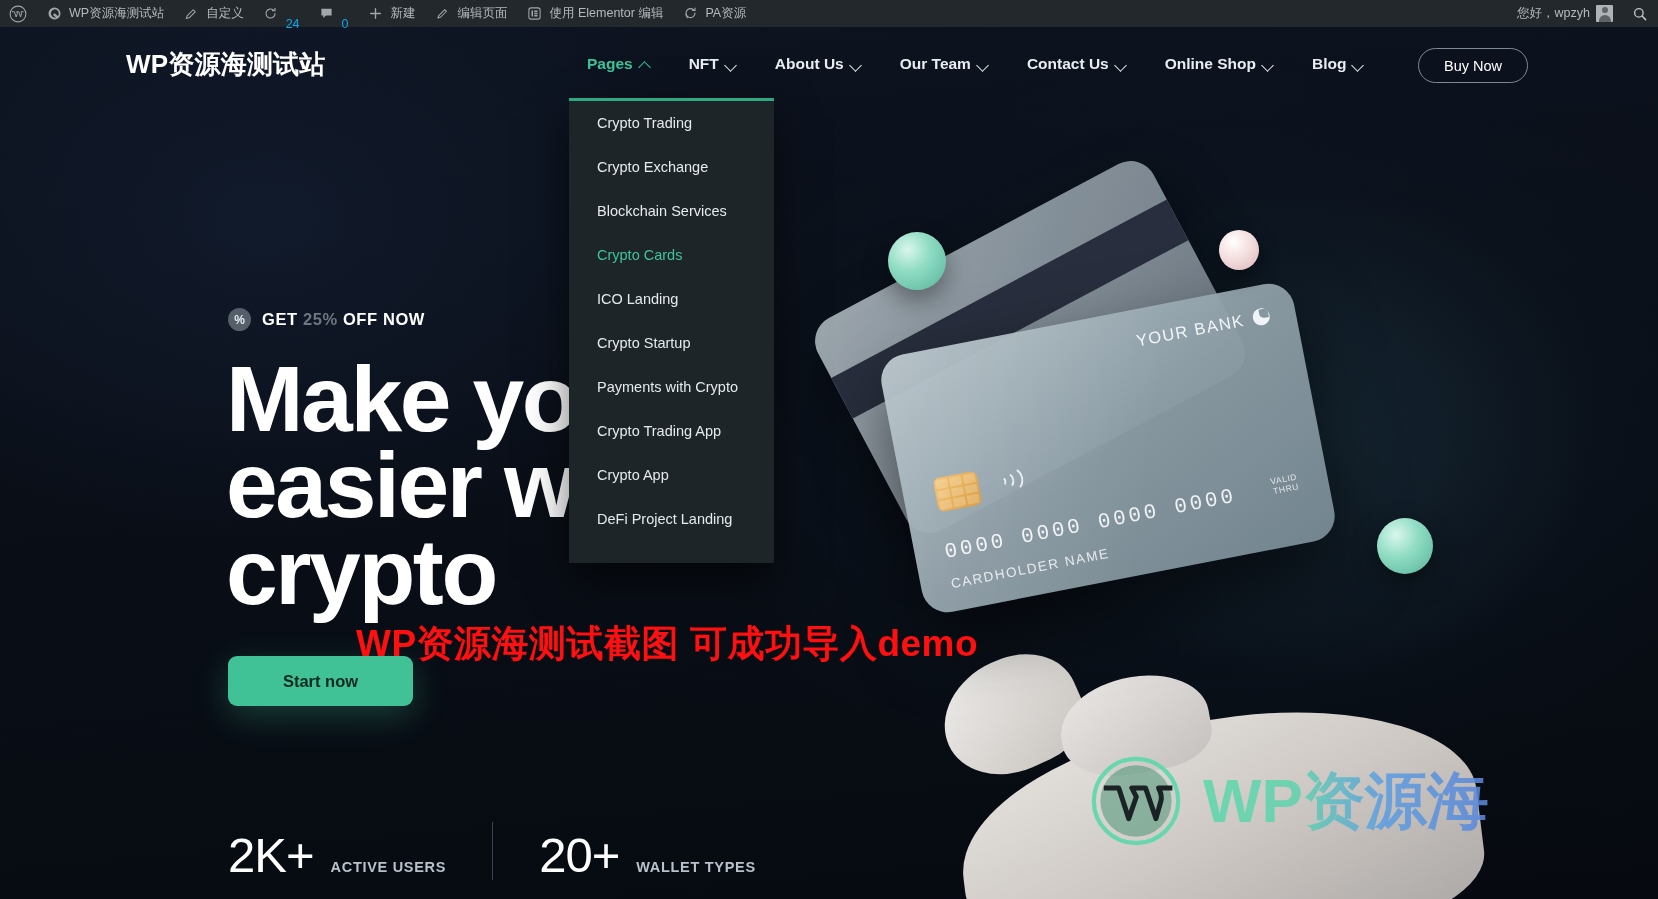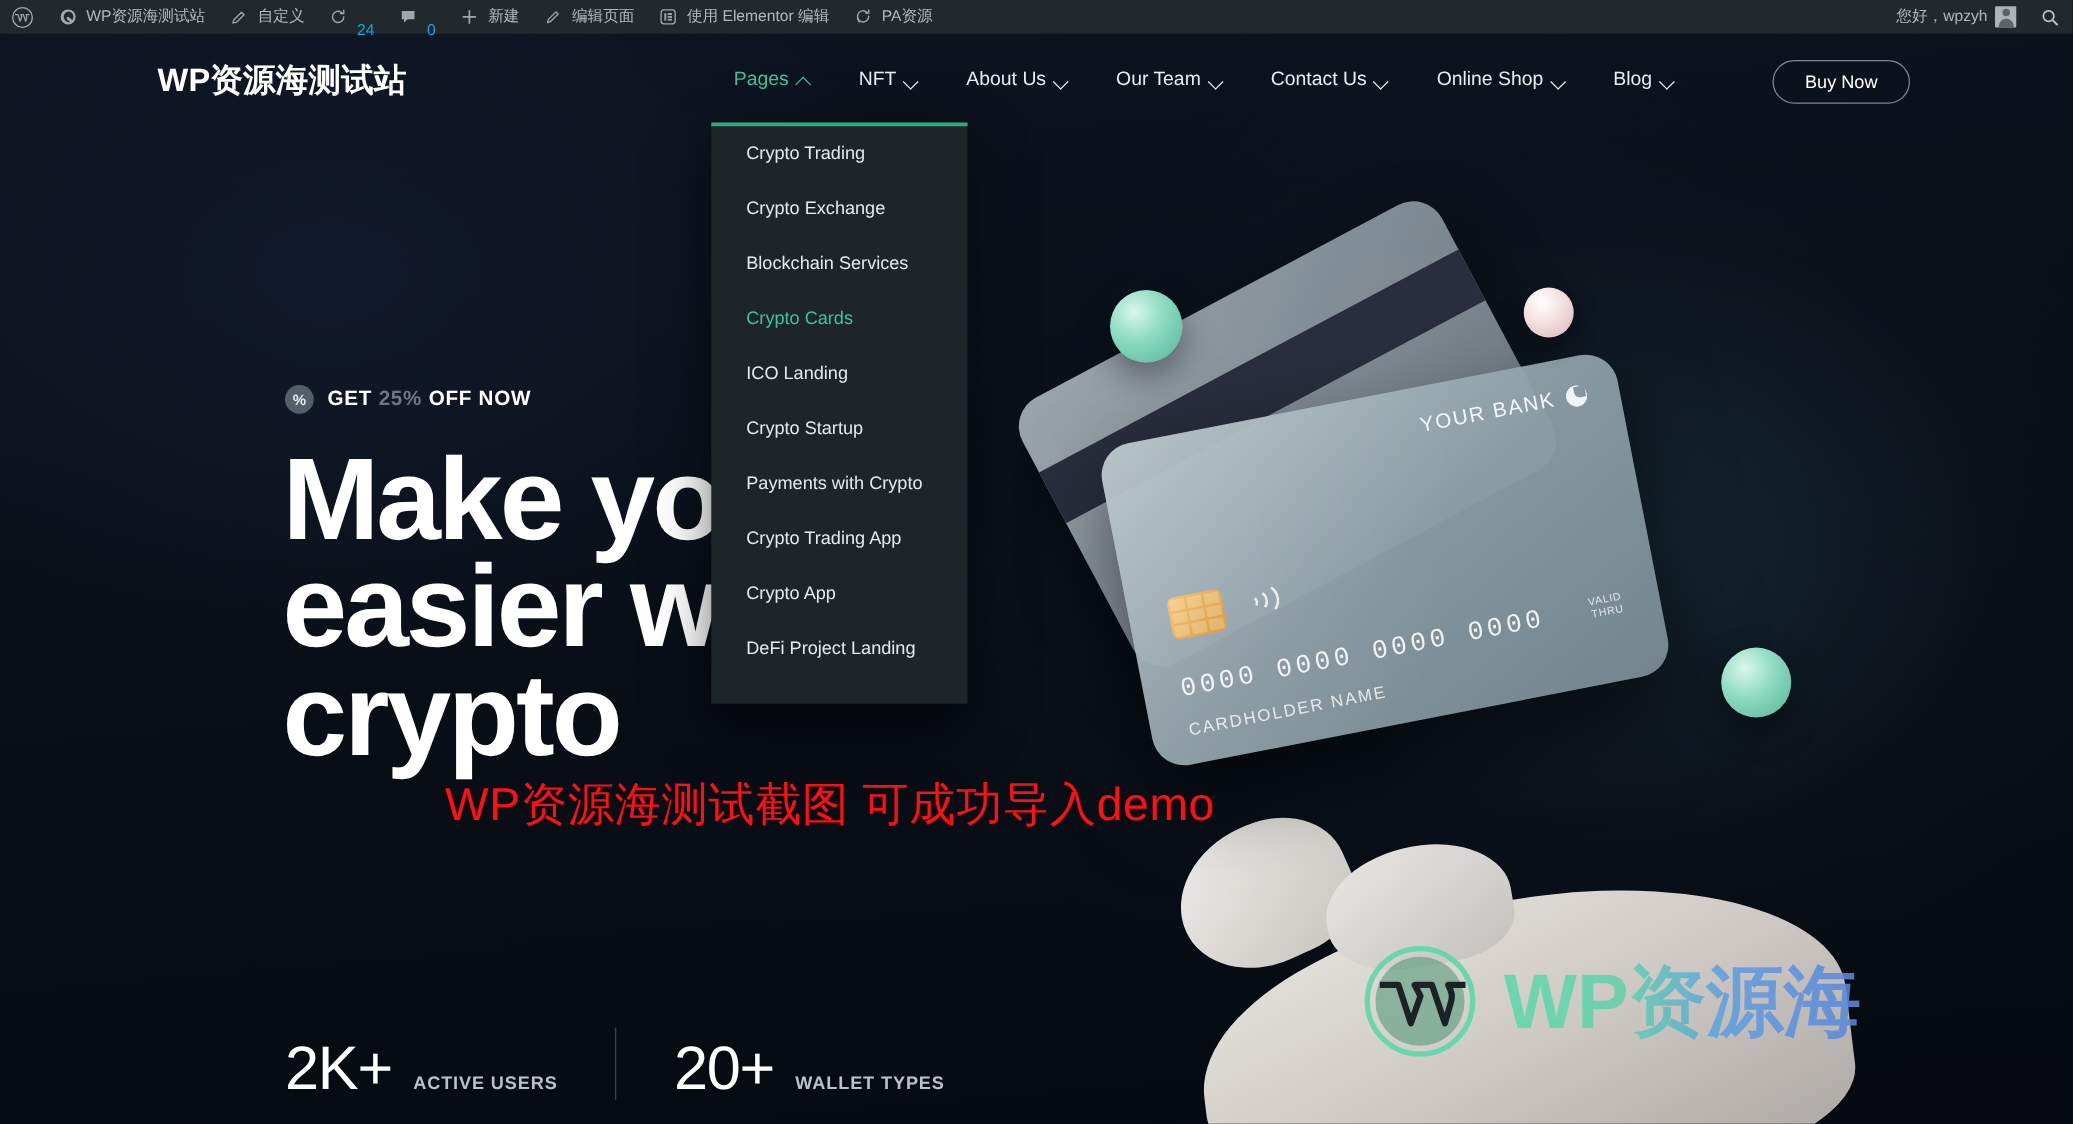--- a/index.html
+++ b/index.html
@@ -27,21 +27,21 @@
       radial-gradient(900px 620px at 74% 46%, #0d1722 0%, rgba(8,12,19,0) 62%),
       radial-gradient(720px 500px at 16% 22%, #111a2b 0%, rgba(8,12,19,0) 65%),
       linear-gradient(175deg,#0d1320 0%,#0a0f18 42%,#060a10 100%);
   }
   #hero-bg-glow{ position:absolute; right:-60px; top:60px; width:820px; height:700px;
     background:radial-gradient(closest-side, rgba(28,50,62,.55), rgba(10,16,24,0) 70%); pointer-events:none; }
 
   
   #site-header{ position:absolute; top:0; left:0; width:1658px; height:74px; display:flex; align-items:center; z-index:60; }
   #logo{ position:absolute; left:126px; top:20px; color:#fff; font-size:26px; font-weight:700; letter-spacing:.2px; }
-  #main-nav{ position:absolute; left:568px; top:0; height:74px; display:flex; align-items:flex-end; gap:0; }
+  #main-nav{ position:absolute; left:568px; top:0; height:74px; display:flex; align-items:flex-end; gap:0;font-weight:bold; }
   .nav-item{ display:flex; align-items:center; gap:7px; padding:0 19px; height:74px; color:#e9edf2; font-size:15.5px; }
   .nav-item.active{ color:#3ec49a; }
   .chev{ width:11px; height:7px; position:relative; display:inline-block; }
   .chev::before{ content:""; position:absolute; left:0; top:0; width:8px; height:8px;
     border-right:1.8px solid currentColor; border-bottom:1.8px solid currentColor; transform:rotate(45deg); }
   .chev.up::before{ transform:rotate(-135deg); top:2px; }
   #buy-now{ position:absolute; right:130px; top:21px; height:35px; padding:0 25px; border:1px solid #7f8896;
     border-radius:18px; color:#fff; font-size:14.5px; display:flex; align-items:center; background:transparent; cursor:pointer; }
 
   
@@ -115,21 +115,21 @@
   
   #hand{ position:absolute; left:900px; top:610px; width:640px; height:290px; z-index:8; }
   #hand .palm{ position:absolute; left:60px; top:82px; width:520px; height:230px; border-radius:58% 46% 30% 40%;
     background:linear-gradient(160deg,#e9e6e2 0%,#cfcac6 48%,#aaa6a3 100%); transform:rotate(-7deg); }
   #hand .thumb{ position:absolute; left:42px; top:22px; width:140px; height:112px; border-radius:60% 52% 44% 56%;
     background:linear-gradient(150deg,#efedea,#c7c3bf); transform:rotate(-24deg); }
   #hand .knuckle{ position:absolute; left:160px; top:40px; width:150px; height:96px; border-radius:60% 55% 40% 48%;
     background:linear-gradient(150deg,#eae7e4,#c4c0bd); transform:rotate(-10deg); }
 
   
-  #wm-red{ position:absolute; left:356px; top:592px; color:#ff0f0f; font-size:37px; font-weight:400;
+  #wm-red{ position:absolute; left:356px; top:592px; color:#ff0f0f; font-size:37px; font-weight:700;
     letter-spacing:.5px; white-space:nowrap; z-index:200; }
   #wm-logo{ position:absolute; left:1090px; top:728px; display:flex; align-items:center; gap:21px; z-index:200; }
   #wm-logo .wp-mark{ width:92px; height:92px; flex:0 0 92px; opacity:.92; }
   #wm-logo .wm-text{ font-size:62px; font-weight:700; white-space:nowrap;
     background:linear-gradient(90deg,#5fd8ad 0%,#61d2ae 34%,#5f9fe0 62%,#5b87da 100%);
     -webkit-background-clip:text; background-clip:text; color:transparent; opacity:.88; }
 </style>
 </head>
 <body>
 
@@ -283,20 +283,21 @@
       <span>OFF NOW</span>
     </span>
   </div>
 
   <h1 id="headline">
     <span>Make you</span><br>
     <span>easier wit</span><br>
     <span>crypto</span>
   </h1>
 
+  <button id="cta">Start now</button>
 
   <div id="stats">
     <div class="stat">
       <span class="stat-num">2K+</span>
       <span class="stat-label">ACTIVE USERS</span>
     </div>
     <div class="stat-div"></div>
     <div class="stat">
       <span class="stat-num">20+</span>
       <span class="stat-label">WALLET TYPES</span>

